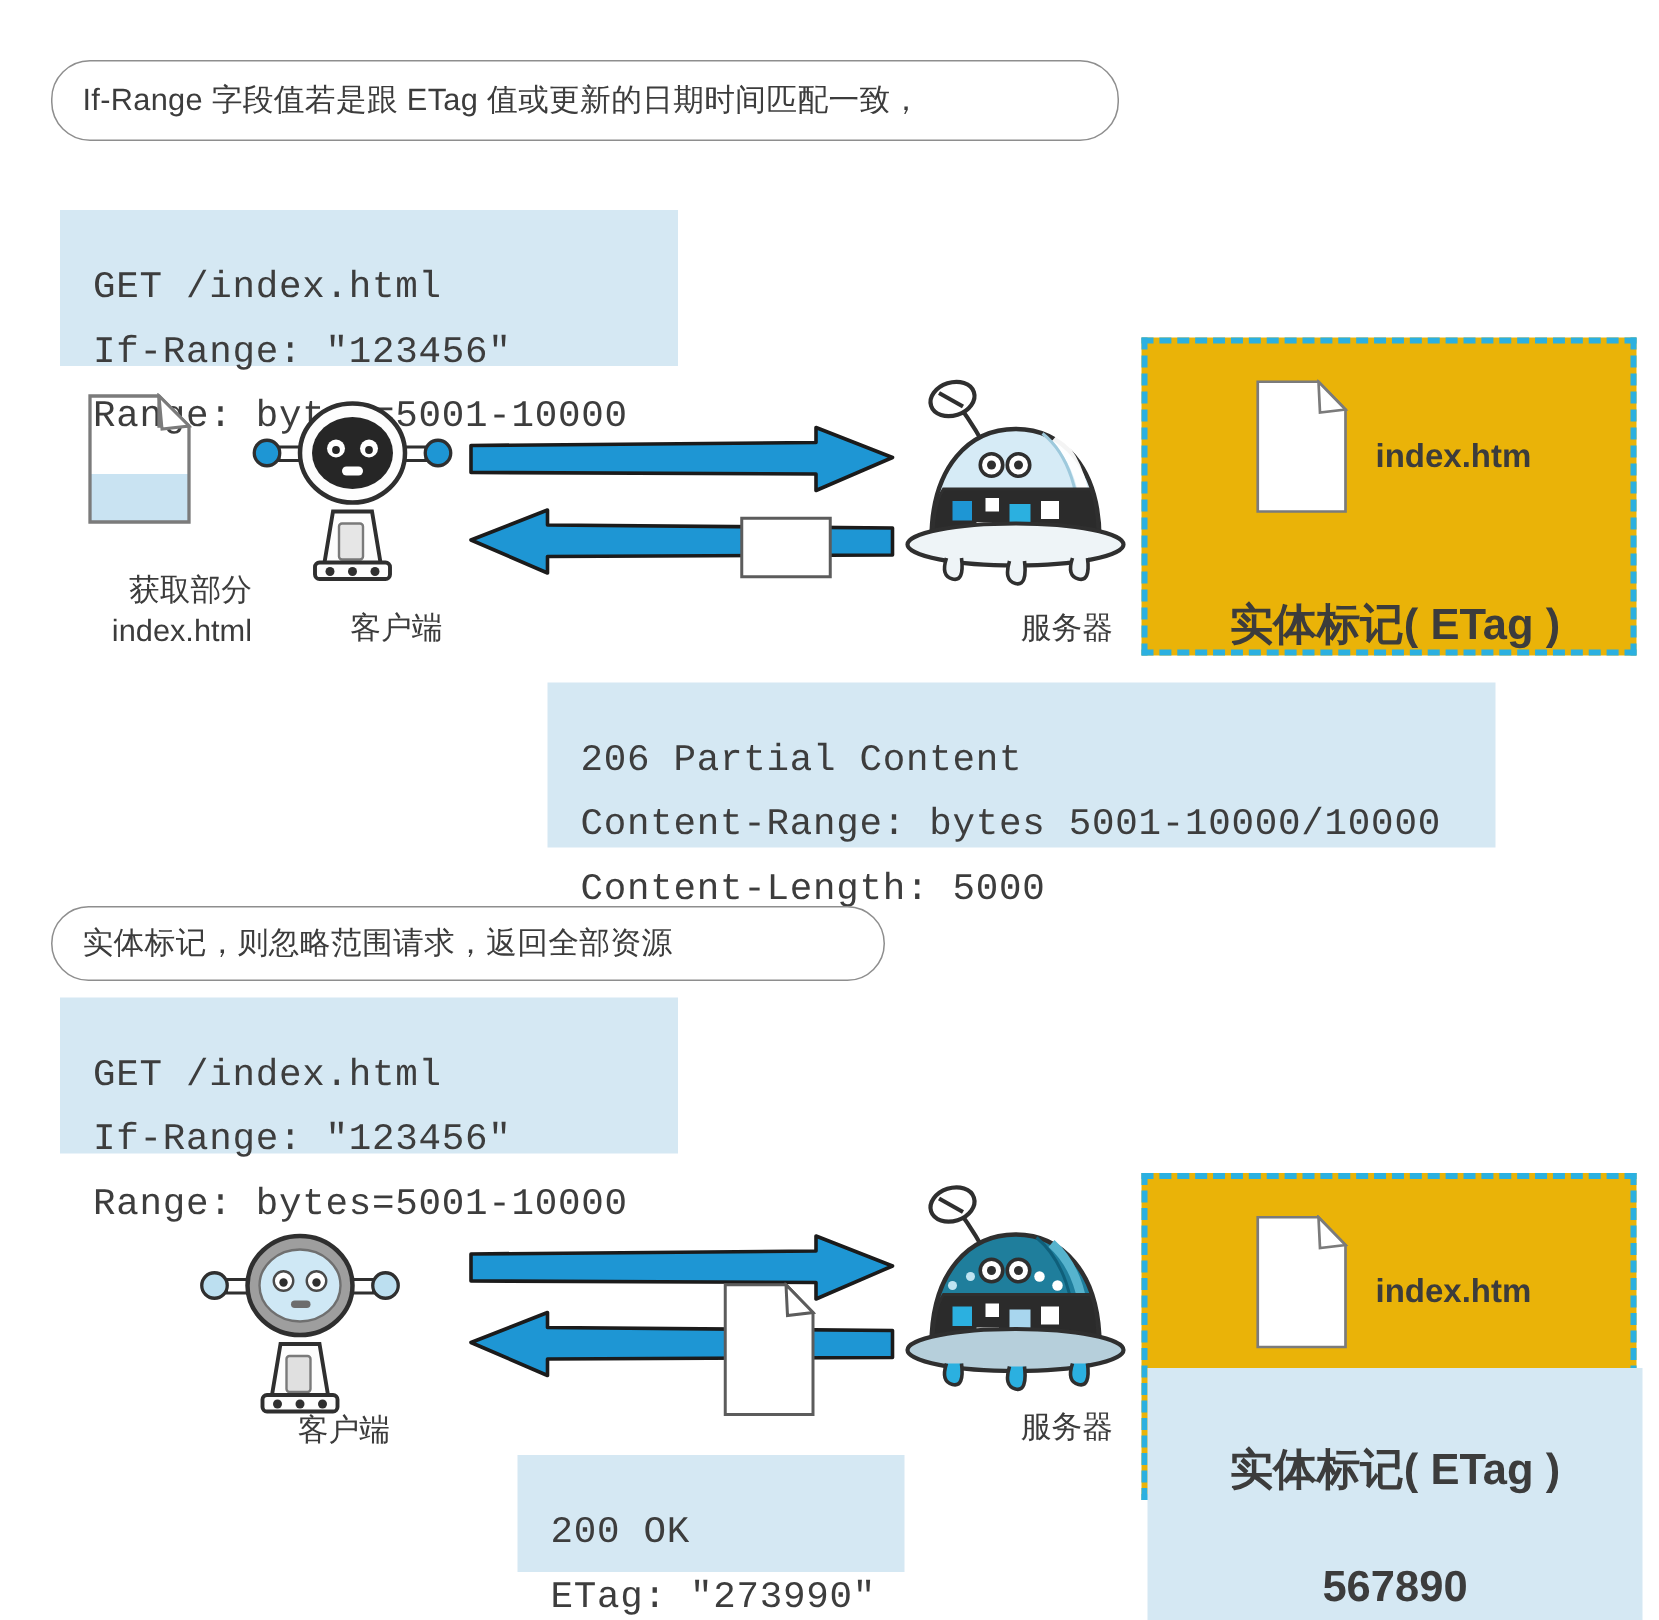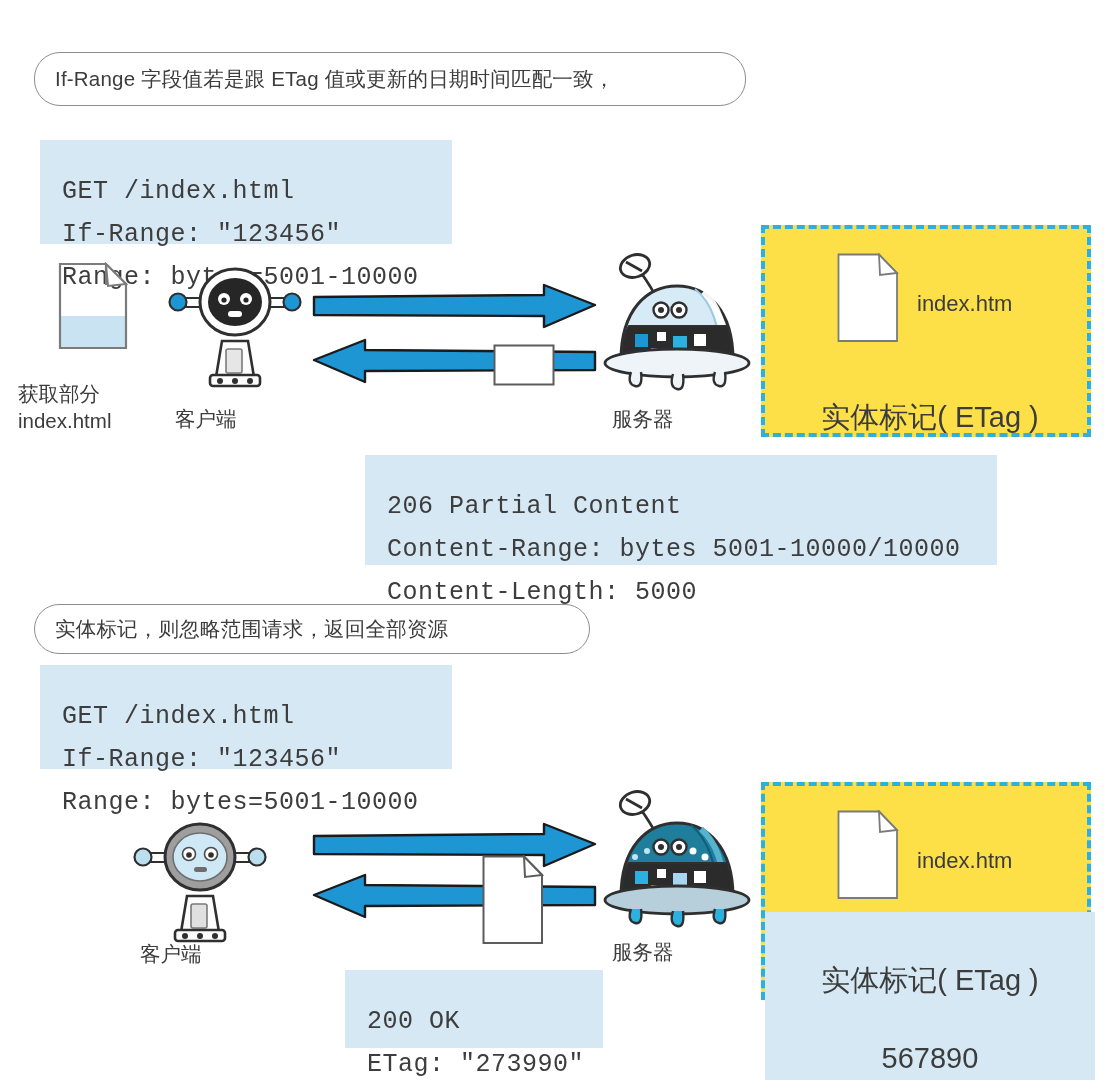--- a/index.html
+++ b/index.html
@@ -41,29 +41,30 @@
     color: #3d3d3d;
     white-space: pre;
     letter-spacing: 0.5px;
   }
 
   
   .fig-label {
     font-size: 20.5px;
     line-height: 1.32;
     color: #3c3c3c;
-    text-align: left;
+    text-align: right;
     white-space: pre-line;
   }
 
   
   .store-box {
     border: 4px dashed #2bb0e0;
     box-sizing: border-box;
-    background: #fde047;
+    background: #eab308;
+    font-weight: bold;
   }
   .store-highlight {
     background: #d5e8f3;
   }
   .store-file-name {
     font-size: 22px;
     color: #3c3c3c;
   }
   .store-etag {
     font-size: 29px;
@@ -79,21 +80,21 @@
 
   
   .arrow svg { display: block; }
 
   
   .figure svg { display: block; }
 </style>
 </head>
 <body>
 
-<div class="abs caption-box" style="left:34px; top:52px; width:712px;">
+<div class="abs caption-box" style="left:34px; top:40px; width:712px;">
   <div>If-Range 字段值若是跟 ETag 值或更新的日期时间匹配一致，</div>
 </div>
 
 <div class="abs code-box" style="left:40px; top:140px; width:412px; height:104px;">GET /index.html
 If-Range: "123456"
 Range: bytes=5001-10000</div>
 
 <div class="doc" style="left:58px; top:262px;">
   <svg width="70" height="88" viewBox="0 0 70 88">
     <defs>

